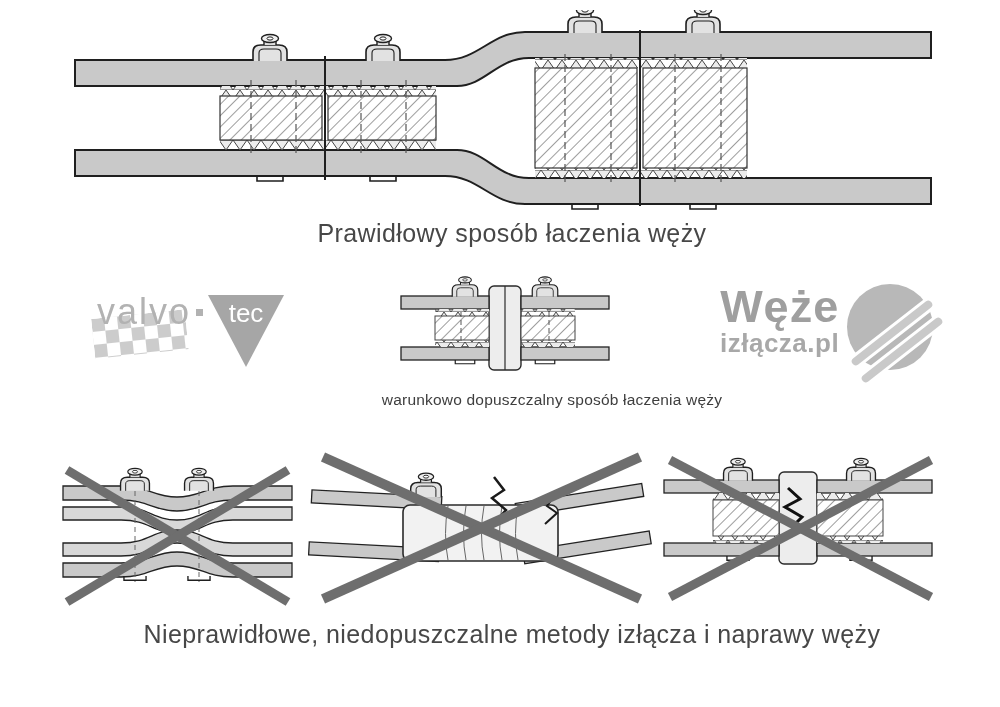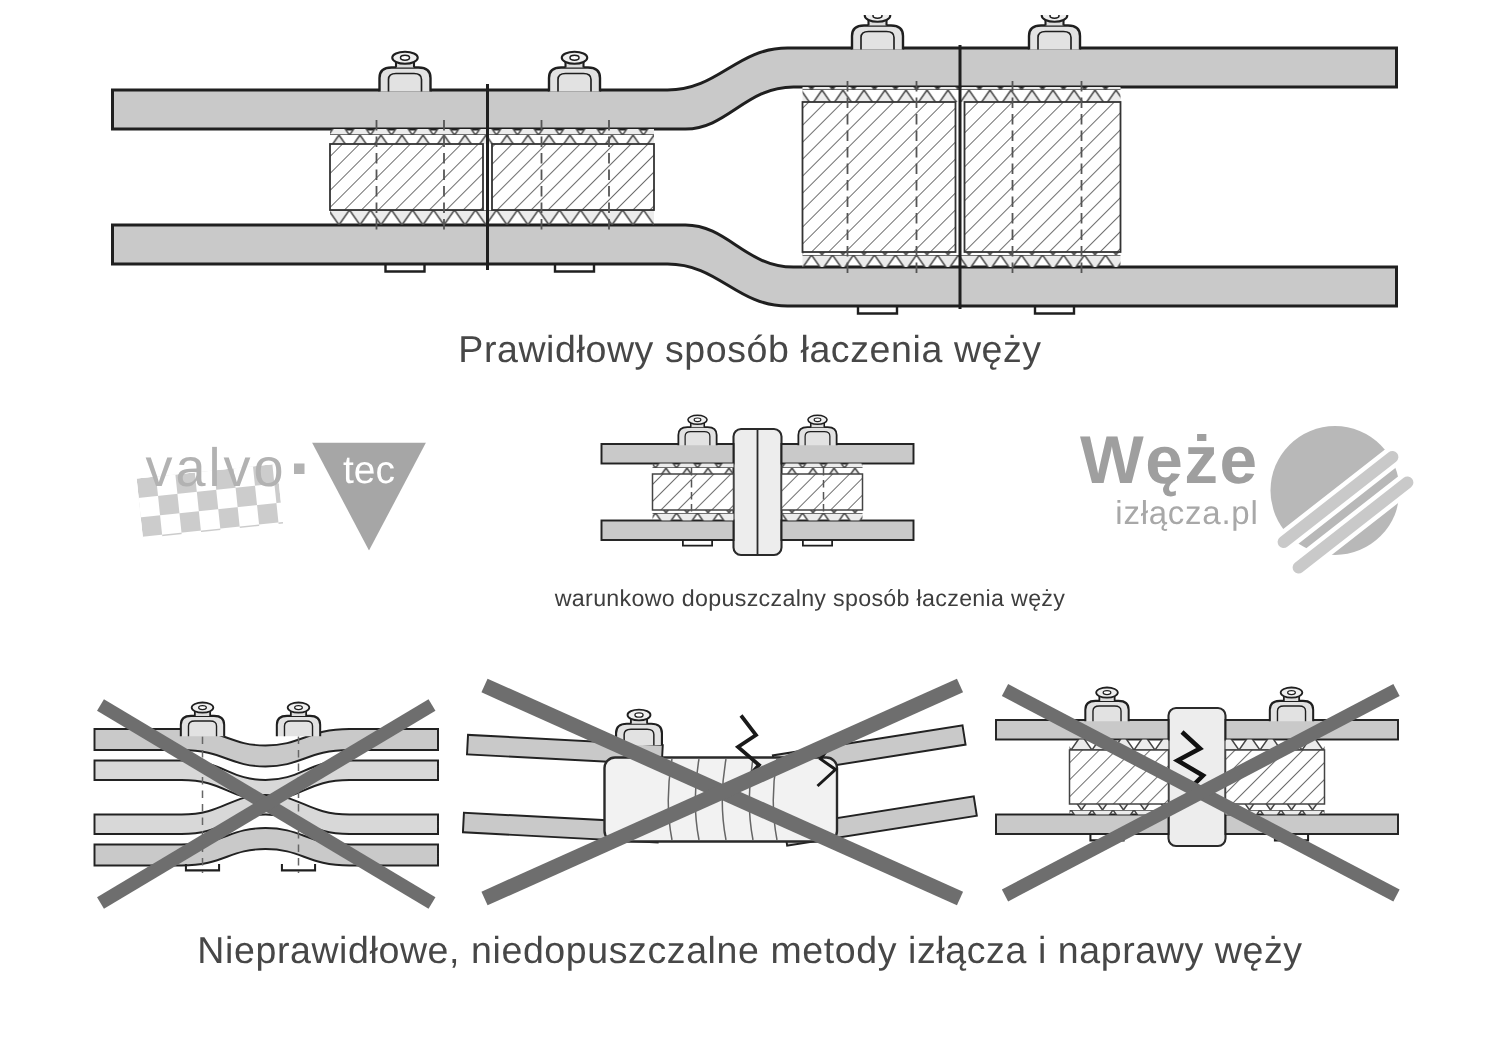--- a/index.html
+++ b/index.html
@@ -1,36 +1,36 @@
 <!DOCTYPE html>
 <html><head>
 <meta charset="utf-8">
 <style>
   * { margin:0; padding:0; box-sizing:border-box; }
   html,body { background:#ffffff; }
   body { width:1000px; height:707px; font-family:"Liberation Sans", sans-serif; }
-  .page { position:relative; width:1000px; height:707px; background:#fff; overflow:hidden; }
+  .page { position:relative; width:1000px; height:707px; background:#fff; overflow:hidden;padding-left:12px; }
   .abs { position:absolute; }
   .caption { position:absolute; width:100%; text-align:center; color:#474747; letter-spacing:0.4px; }
   .cap1 { top:219px; font-size:25px; }
   .cap2 { top:391px; font-size:15.5px; color:#3e3e3e; letter-spacing:0.2px;margin-left:40px; }
   .cap3 { top:620px; font-size:25px; }
 
   
   .valvotec { position:absolute; left:93px; top:290px; width:195px; height:92px; }
   .vt-flag { position:absolute; left:0px; top:24px; transform:rotate(-6deg); opacity:0.85; }
   .vt-row { position:absolute; left:4px; top:4px; display:flex; align-items:flex-start; }
   .vt-name { font-size:36px; line-height:1; color:#b2b2b2; letter-spacing:2px; }
   .vt-dot { width:7px; height:7px; background:#b2b2b2; margin:15px 5px 0 5px; }
   .vt-tri { display:block; margin-top:1px; }
 
   
   .weze { position:absolute; left:720px; top:284px; width:250px; height:92px; display:flex; gap:8px;text-align:right; }
   .wz-l1 { font-size:45px; font-weight:bold; color:#9f9f9f; line-height:1.0; letter-spacing:1px; }
-  .wz-l2 { font-size:22px; font-weight:normal; color:#a8a8a8; line-height:1.15; letter-spacing:0.5px; }
+  .wz-l2 { font-size:26px; font-weight:bold; color:#a8a8a8; line-height:1.15; letter-spacing:0.5px; }
   .wz-icon { position:relative; width:86px; height:86px; background:#b8b8b8; border-radius:50%; margin-top:0px; flex:0 0 auto; }
   .wz-tube { position:absolute; width:106px; height:14px; background:#c9c9c9; border:3px solid #ffffff; border-radius:9px; transform:rotate(-38deg); }
   .wz-tube.t1 { left:-8px; top:42px; }
   .wz-tube.t2 { left:2px;  top:59px; }
 </style>
 </head>
 <body>
 
 <div class="page">
 

